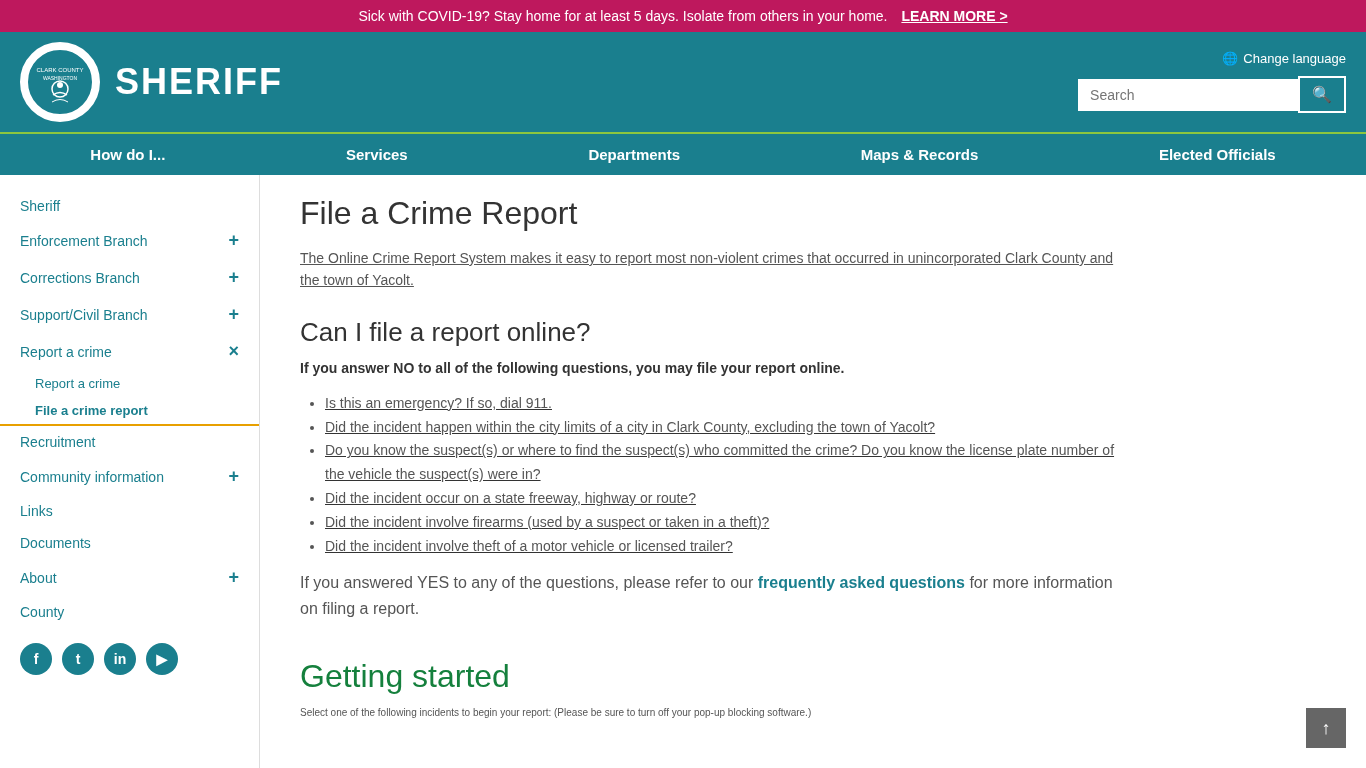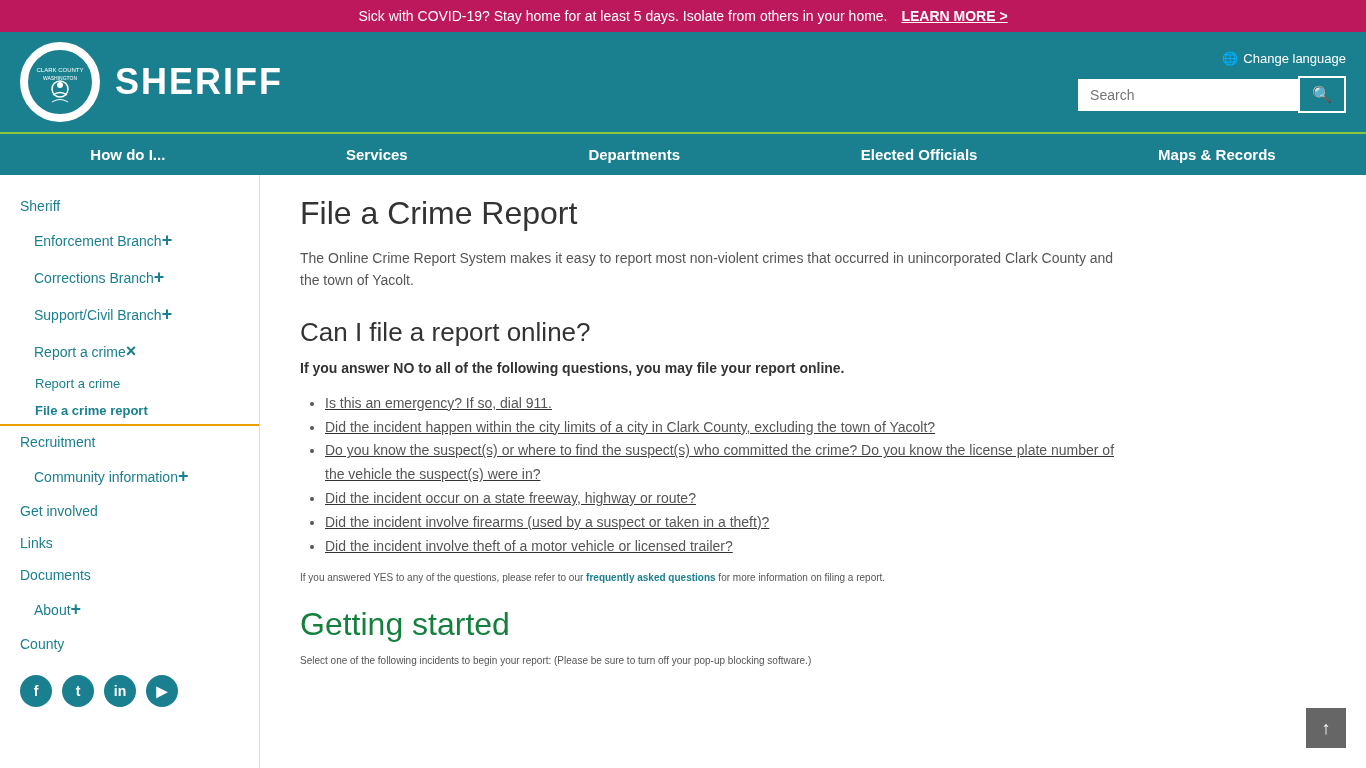--- a/index.html
+++ b/index.html
@@ -113,26 +113,26 @@
     
     .sidebar {
       width: 260px;
       min-width: 260px;
       padding: 15px 0;
       border-right: 1px solid #ddd;
     }
     .sidebar-item {
       display: flex;
       align-items: center;
+      justify-content: space-between;
       padding: 8px 20px;
       cursor: pointer;
       font-size: 14px;
       color: #1a7f8e;
       text-decoration: none;
-      margin-left: 14px;
     }
     .sidebar-item .plus-icon {
       color: #1a7f8e;
       font-size: 18px;
       font-weight: bold;
     }
     .sidebar-subitem {
       padding: 6px 35px;
       font-size: 13px;
       color: #1a7f8e;
@@ -185,20 +185,21 @@
       font-size: 32px;
       font-weight: normal;
       color: #333;
       margin-bottom: 15px;
     }
     .intro-text {
       font-size: 14px;
       line-height: 1.6;
       color: #555;
       margin-bottom: 25px;
+      text-decoration: underline;
     }
     .section-heading {
       font-size: 26px;
       font-weight: normal;
       color: #333;
       margin-bottom: 12px;
       margin-top: 22px;
     }
     .bold-intro {
       font-weight: bold;
@@ -210,24 +211,24 @@
       padding-left: 25px;
       margin-bottom: 12px;
       text-decoration: underline;
     }
     .bullet-list li {
       font-size: 14px;
       line-height: 1.7;
       color: #555;
     }
     .faq-text {
-      font-size: 10px;
+      font-size: 16px;
       line-height: 1.6;
       color: #555;
-      margin-bottom: 20px;
+      margin-bottom: 36px;
     }
     .faq-link {
       color: #1a7f8e;
       text-decoration: none;
       font-weight: bold;
     }
     .getting-started {
       font-size: 32px;
       font-weight: normal;
       color: #15803d;
@@ -289,22 +290,22 @@
       <input type="text" placeholder="Search" style="">
       <button>🔍</button>
     </div>
   </div>
 </div>
 
 <nav class="main-nav">
   <a href="#">How do I...</a>
   <a href="#">Services</a>
   <a href="#">Departments</a>
+  <a href="#">Maps &amp; Records</a>
   <a href="#">Elected Officials</a>
-  <a href="#">Maps &amp; Records</a>
 </nav>
 
 <div class="content-wrapper">
 
   <div class="sidebar">
     <a class="sidebar-plain" href="#">Sheriff</a>
     <div class="sidebar-item">
       <span>Enforcement Branch</span>
       <span class="plus-icon">+</span>
     </div>
@@ -322,21 +323,20 @@
     </div>
 
     <a class="sidebar-subitem" href="#">Report a crime</a>
     <a class="sidebar-subitem active-sub" href="#">File a crime report</a>
 
     <a class="sidebar-plain" href="#">Recruitment</a>
     <div class="sidebar-item">
       <span>Community information</span>
       <span class="plus-icon">+</span>
     </div>
-    <a class="sidebar-plain" href="#">Get involved</a>
     <a class="sidebar-plain" href="#">Links</a>
     <a class="sidebar-plain" href="#">Documents</a>
     <div class="sidebar-item">
       <span>About</span>
       <span class="plus-icon">+</span>
     </div>
     <a class="sidebar-plain" href="#">County</a>
 
     <div class="social-icons">
       <a href="#" class="social-icon">f</a>

